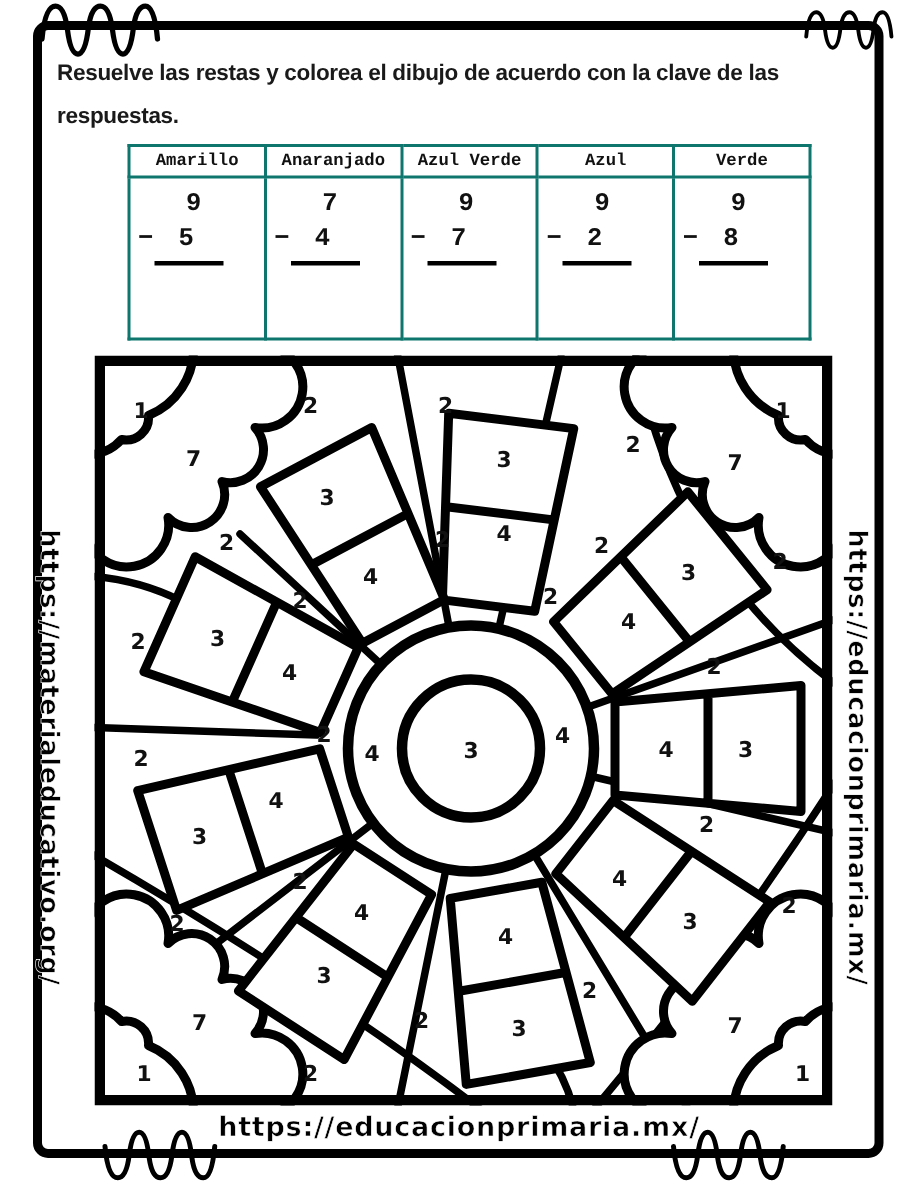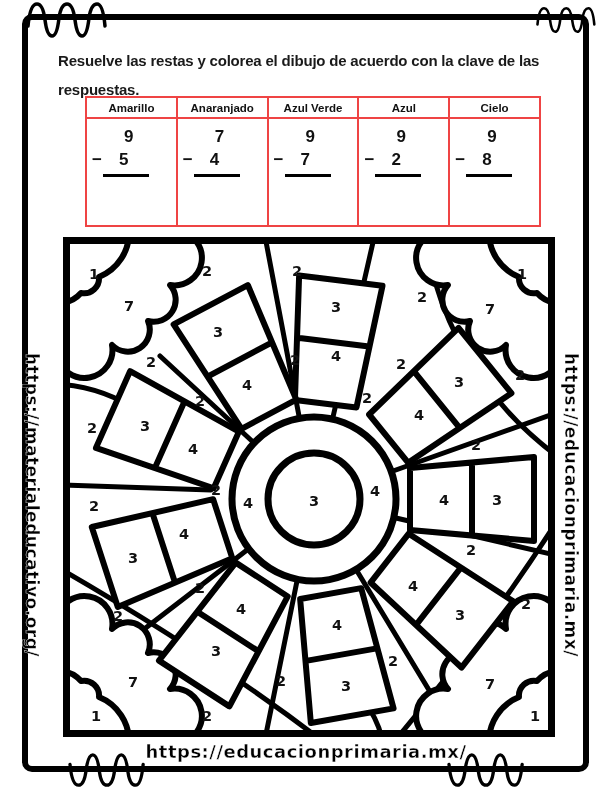--- a/index.html
+++ b/index.html
@@ -8,30 +8,29 @@
     background:#fff; color:#000;
     font-family:"Liberation Sans", sans-serif;
   }
   .page-border {
     position:absolute; left:22px; top:14px; width:555px; height:746px;
     border:6px solid #000; border-radius:10px;
   }
   .squig { position:absolute; }
   .squig path { stroke:#000; stroke-width:3.5; fill:none; stroke-linecap:round; }
   .title {
-    position:absolute; left:58px; top:34px; width:520px;
+    position:absolute; left:38px; top:34px; width:520px;
     font-weight:bold; font-size:15px; line-height:29px; letter-spacing:-0.2px;
     color:#1a1a1a;
-    margin-top:12px;
   }
   table.key {
     position:absolute; left:85px; top:96px; width:456px;
     border-collapse:collapse; table-layout:fixed;
   }
-  table.key th, table.key td { border:2px solid #ef4444; }
+  table.key th, table.key td { border:2px solid #0f766e;font-family:Liberation Mono, monospace; }
   table.key th { height:17px; font-size:11.5px; font-weight:bold; text-align:center; padding:1px 0; color:#111; }
   table.key td { height:106px; vertical-align:top; padding:0; }
   .prob { font-weight:bold; font-size:17px; line-height:21px; padding-top:7px; color:#111; }
   .r1 { padding-left:37px; }
   .r2 { display:flex; margin-top:2px; }
   .minus { padding-left:5px; width:32px; box-sizing:border-box; }
   .ansline { width:46px; height:4px; border-bottom:3px solid #000; margin-left:16px; }
   .frame { position:absolute; left:63px; top:237px; width:492px; height:500px; }
   .frame svg { width:100%; height:100%; display:block; }
   .num {
@@ -74,21 +73,21 @@
   <div>respuestas.</div>
 </div>
 
 <table class="key">
   <thead>
       <tr>
         <th>Amarillo</th>
         <th>Anaranjado</th>
         <th>Azul Verde</th>
         <th>Azul</th>
-        <th>Cielo</th>
+        <th>Verde</th>
       </tr>
     </thead>
   <tbody>
       <tr>
         <td>
           <div class="prob">
             <div class="r1">9</div>
             <div class="r2">
               <span class="minus">−</span>
               <span>5</span>

